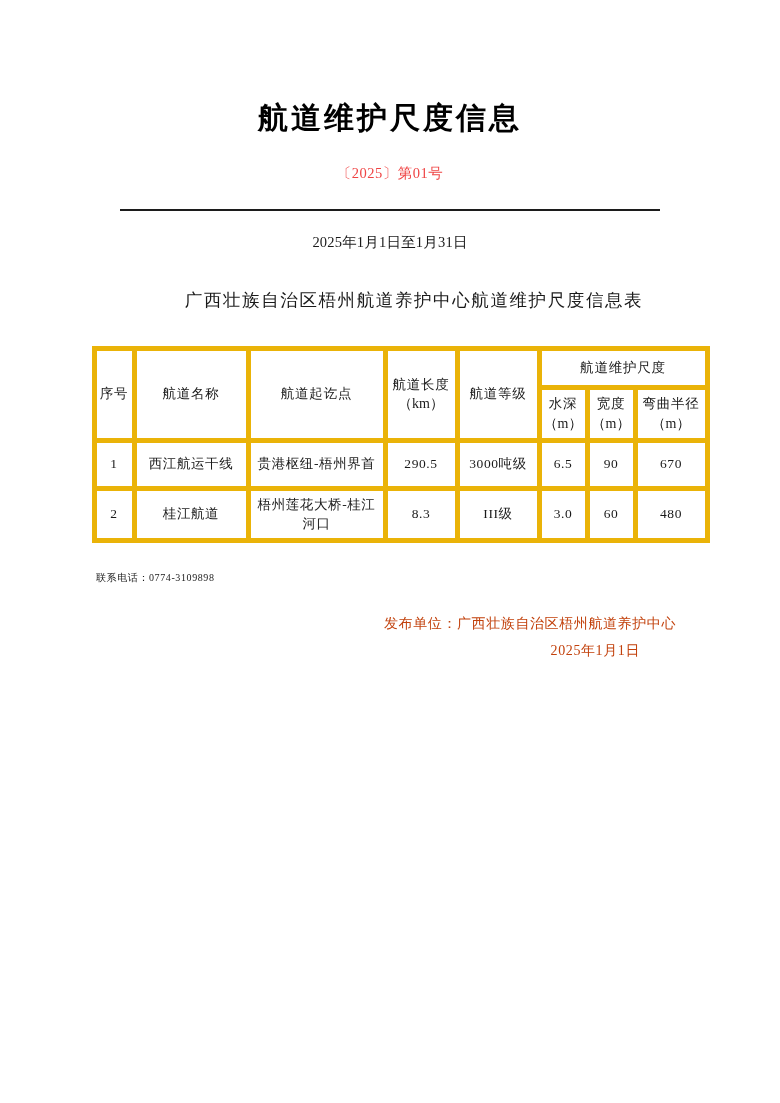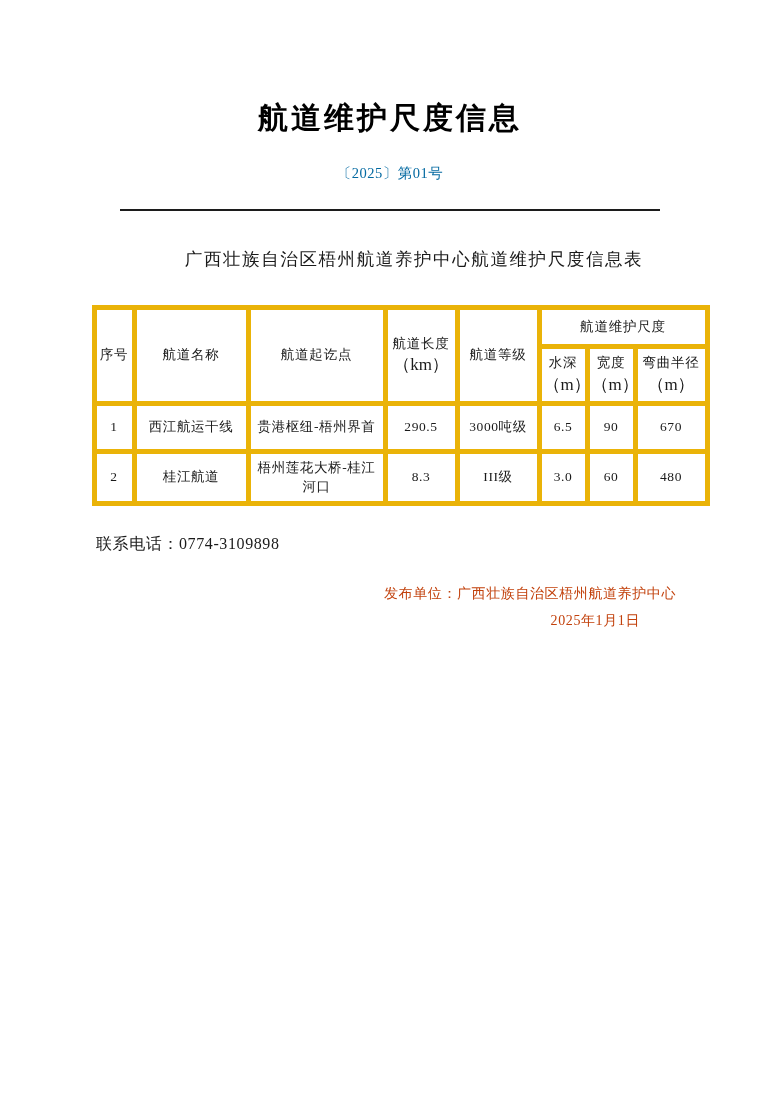--- a/index.html
+++ b/index.html
@@ -29,21 +29,21 @@
     letter-spacing: 3px;
     color: #000000;
     line-height: 1.2;
   }
   .doc-number {
     margin: 0;
     padding-top: 28px;
     text-align: center;
     font-size: 14.5px;
     letter-spacing: 0.5px;
-    color: #0369a1;
+    color: #ef4444;
   }
   .rule {
     width: 540px;
     height: 0;
     margin: 26px auto 0 auto;
     border: 0;
     border-top: 2px solid #1c1c1c;
   }
   .date-range {
     margin: 0;
@@ -87,21 +87,21 @@
     letter-spacing: 0.8px;
   }
   table.info-table thead th {
     height: 24px;
   }
   .th-tall {
     height: 58px;
   }
   .unit {
     display: block;
-    font-size: 17px;
+    font-size: 14px;
     letter-spacing: 0;
     font-family: "Liberation Serif", "DejaVu Serif", serif;
   }
   table.info-table tbody td {
     height: 33px;
     letter-spacing: 0.6px;
   }
   td.num, th.num {
     letter-spacing: 1px;
   }
@@ -111,21 +111,21 @@
   .col-len    { width: 72px; }
   .col-grade  { width: 82px; }
   .col-depth  { width: 48px; }
   .col-width  { width: 48px; }
   .col-radius { width: 72px; }
 
   
   .contact {
     margin: 0;
     padding: 28px 0 0 96px;
-    font-size: 16px;
+    font-size: 10px;
     letter-spacing: 0.6px;
     color: #1a1a1a;
   }
   .issuer-block {
     margin: 0;
     padding-top: 26px;
     padding-right: 104px;
     text-align: right;
     font-size: 14px;
     letter-spacing: 0.6px;
@@ -140,20 +140,21 @@
 <body>
 
 <div class="page">
 
   <h1 class="doc-title">航道维护尺度信息</h1>
 
   <p class="doc-number">〔2025〕第01号</p>
 
   <hr class="rule">
 
+  <p class="date-range">2025年1月1日至1月31日</p>
 
   <p class="subtitle">广西壮族自治区梧州航道养护中心航道维护尺度信息表</p>
 
   <div class="table-wrap">
     <table class="info-table">
       <colgroup>
         <col class="col-seq">
         <col class="col-name">
         <col class="col-span">
         <col class="col-len">

